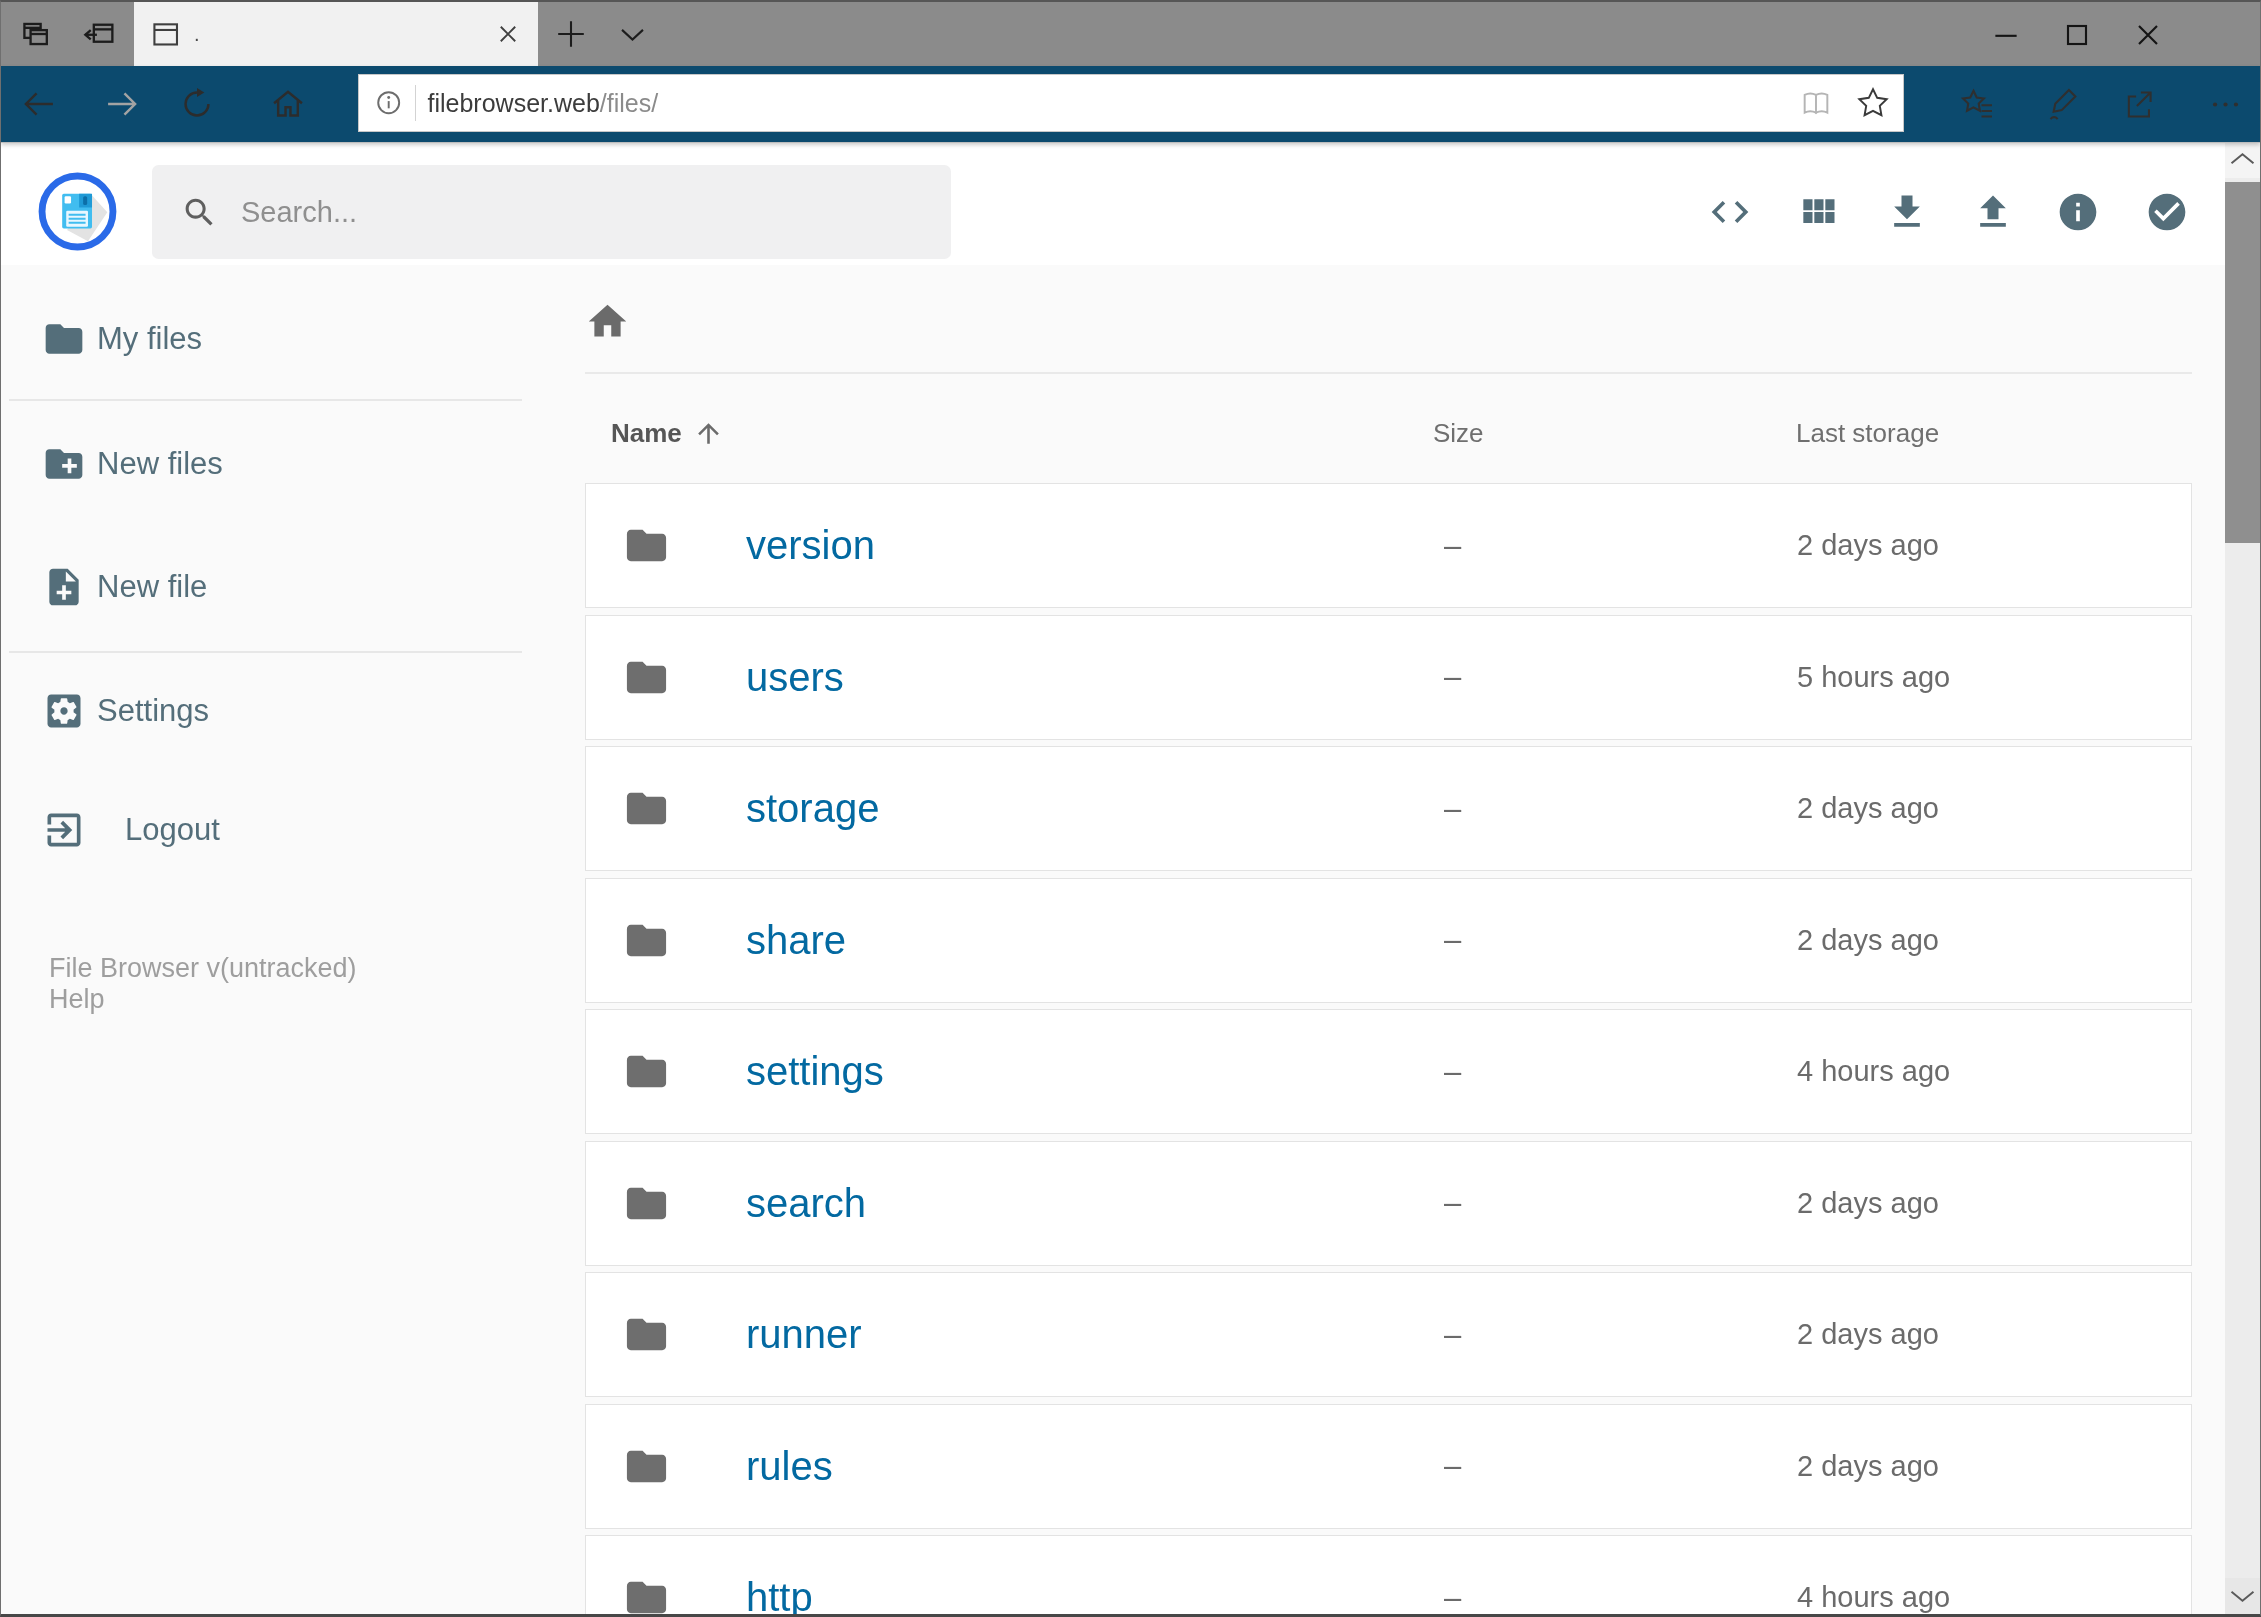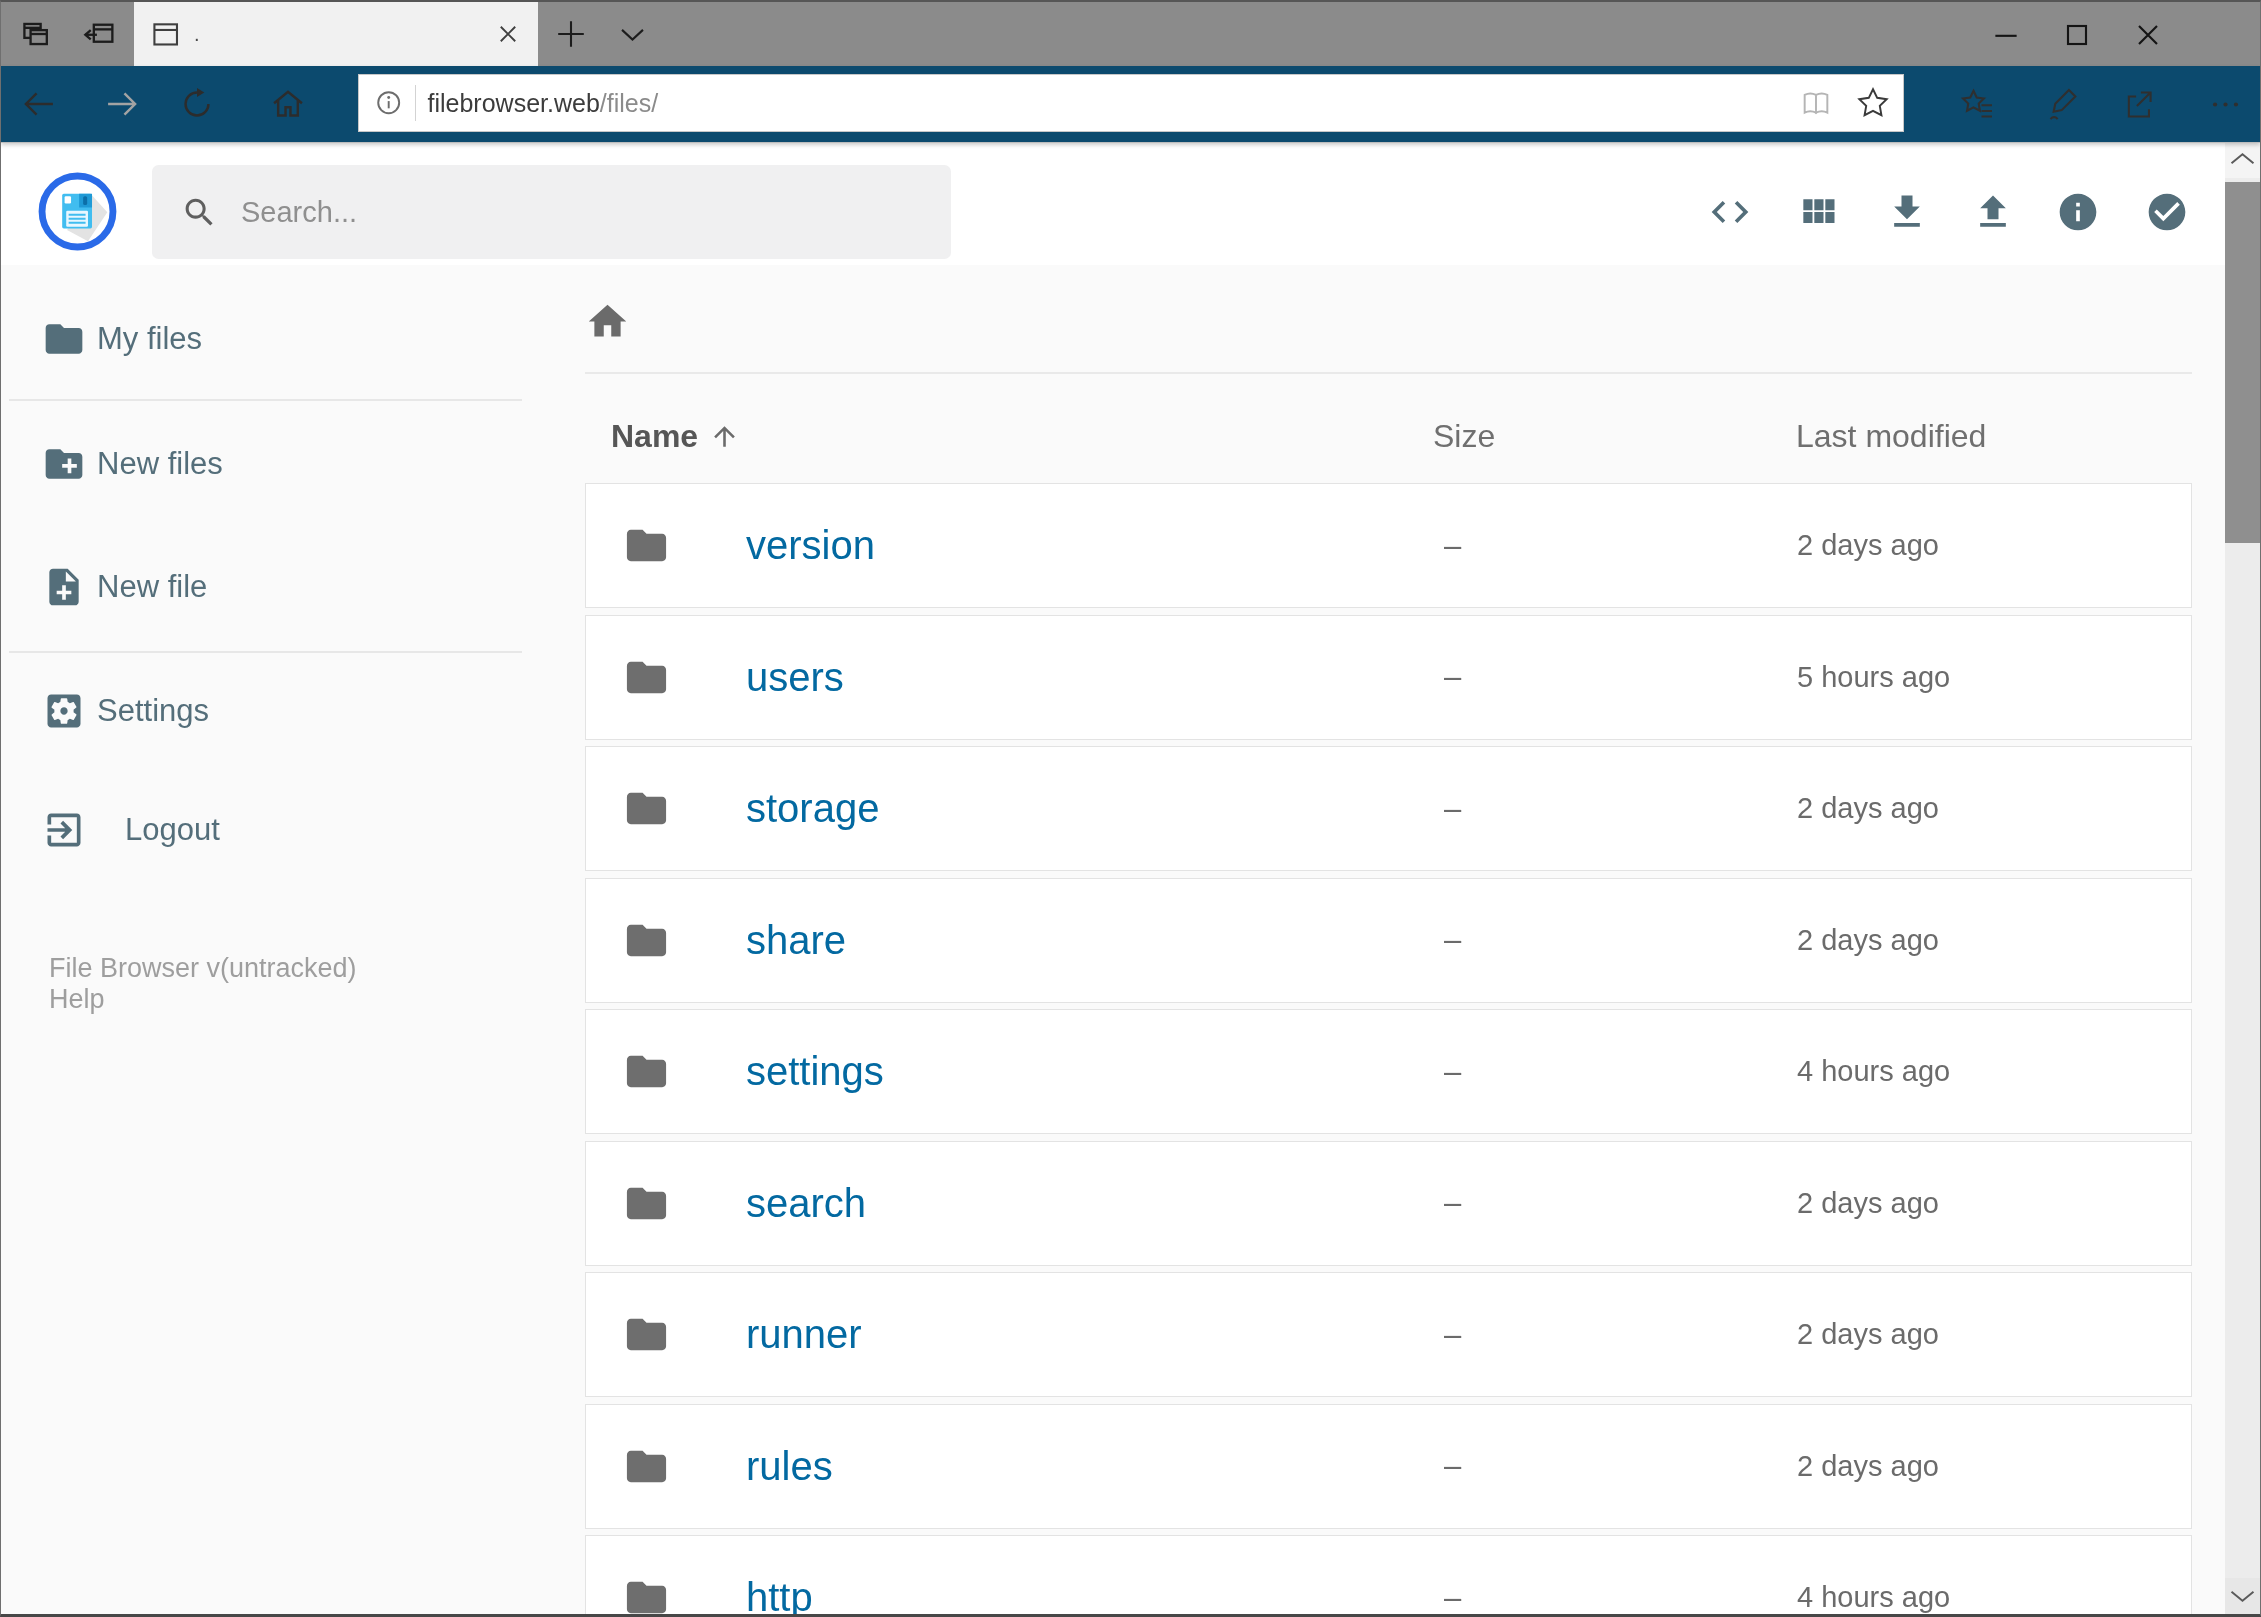--- a/index.html
+++ b/index.html
@@ -64,21 +64,21 @@
   .side-item.it0{top:45px;} .side-item.it1{top:170px;} .side-item.it2{top:293px;}
   .side-item.it3{top:417px;} .side-item.it4{top:536px;gap:28px;}
   .side-div{position:absolute;left:8px;width:513px;height:1.6px;background:#e7e7e7;}
   .side-div.d1{top:134px;} .side-div.d2{top:386px;}
   .side-footer{position:absolute;left:48px;top:688px;font-size:27px;color:#9e9e9e;line-height:31px;}
 
   
   .content{position:absolute;top:123px;left:584px;right:35px;bottom:0;background:#fafafa;overflow:hidden;}
   .crumb-home{position:absolute;left:0;top:34px;width:45px;height:45px;color:#6b6b6b;}
   .crumb-div{position:absolute;left:0;top:107px;width:1607px;height:1.6px;background:#e9e9e9;}
-  .colhead{position:absolute;left:0;top:148px;width:1607px;height:44px;font-size:32px;color:#6f6f6f;}
+  .colhead{position:absolute;left:0;top:148px;width:1607px;height:44px;font-size:26px;color:#6f6f6f;}
   .colhead .c-name{position:absolute;left:26px;top:4.8px;font-weight:700;color:#565656;display:flex;align-items:center;}
   .colhead .c-sort{width:31px;height:31px;margin-left:11.3px;color:#6b6b6b;}
   .colhead .c-size{position:absolute;left:848px;top:4.8px;}
   .colhead .c-mod{position:absolute;left:1211px;top:4.8px;}
   .rows{position:absolute;left:0;top:218px;width:1607px;}
   .row{position:relative;box-sizing:border-box;width:1607px;height:125px;background:#fff;
     border:0.8px solid #e3e3e3;margin-bottom:6.5px;display:flex;align-items:center;padding-left:37px;}
   .row .r-ic{width:47px;height:47px;color:#6e6e6e;flex:none;}
   .row .r-name{font-size:40px;color:#0369a1;margin-left:76px;}
   .row .r-size{position:absolute;left:858px;font-size:31px;color:#6b6b6b;}
@@ -348,21 +348,21 @@
       <div class="colhead">
         <span class="c-name">
           <span>Name</span>
           <span class="c-sort">
             <svg viewBox="0 0 24 24" fill="currentColor">
                 <path d="M4 12l1.41 1.41L11 7.83V20h2V7.83l5.58 5.59L20 12l-8-8-8 8z"></path>
               </svg>
           </span>
         </span>
         <span class="c-size">Size</span>
-        <span class="c-mod">Last modified</span>
+        <span class="c-mod">Last storage</span>
       </div>
 
       <div class="rows">
 
           <div class="row">
             <span class="r-ic">
               <svg viewBox="0 0 24 24" fill="currentColor">
                 <path d="M10 4H4c-1.1 0-2 .9-2 2v12c0 1.1.9 2 2 2h16c1.1 0 2-.9 2-2V8c0-1.1-.9-2-2-2h-8l-2-2z"></path>
               </svg>
             </span>

